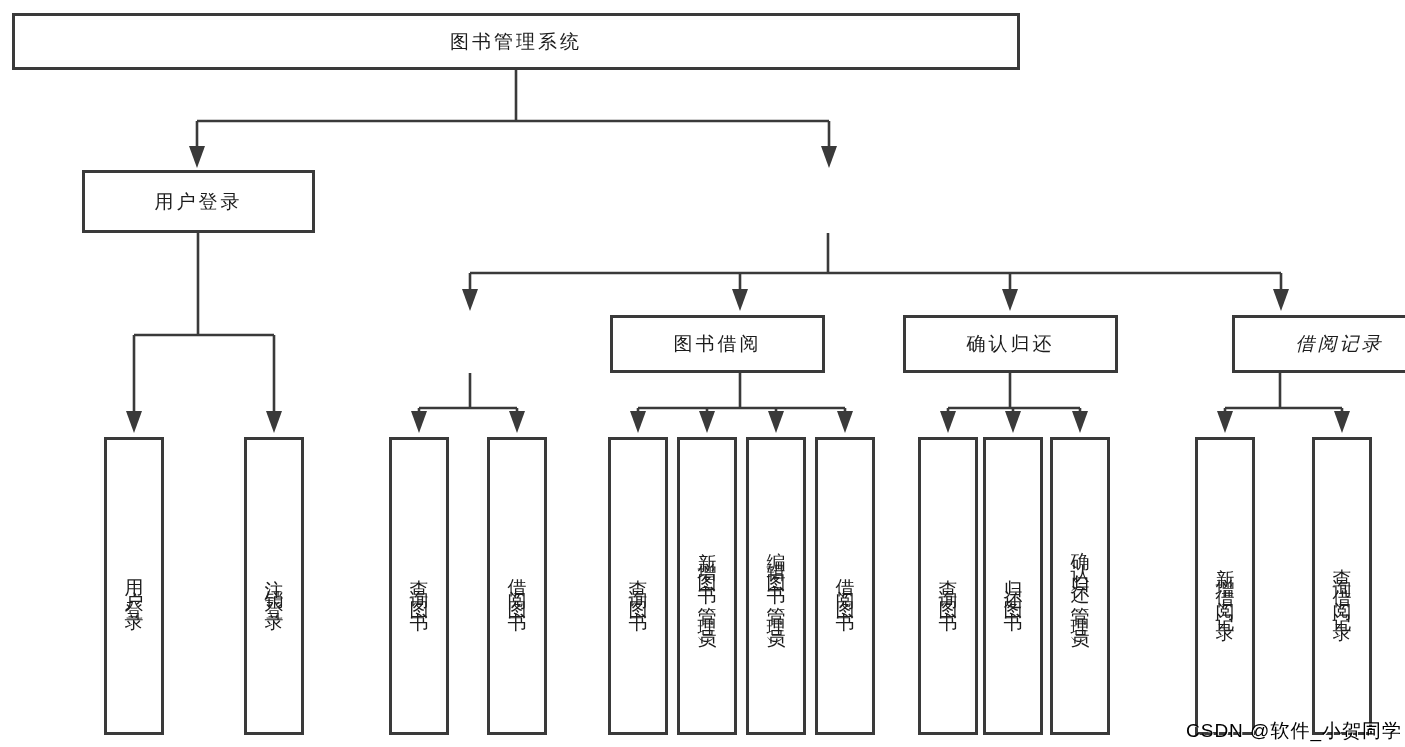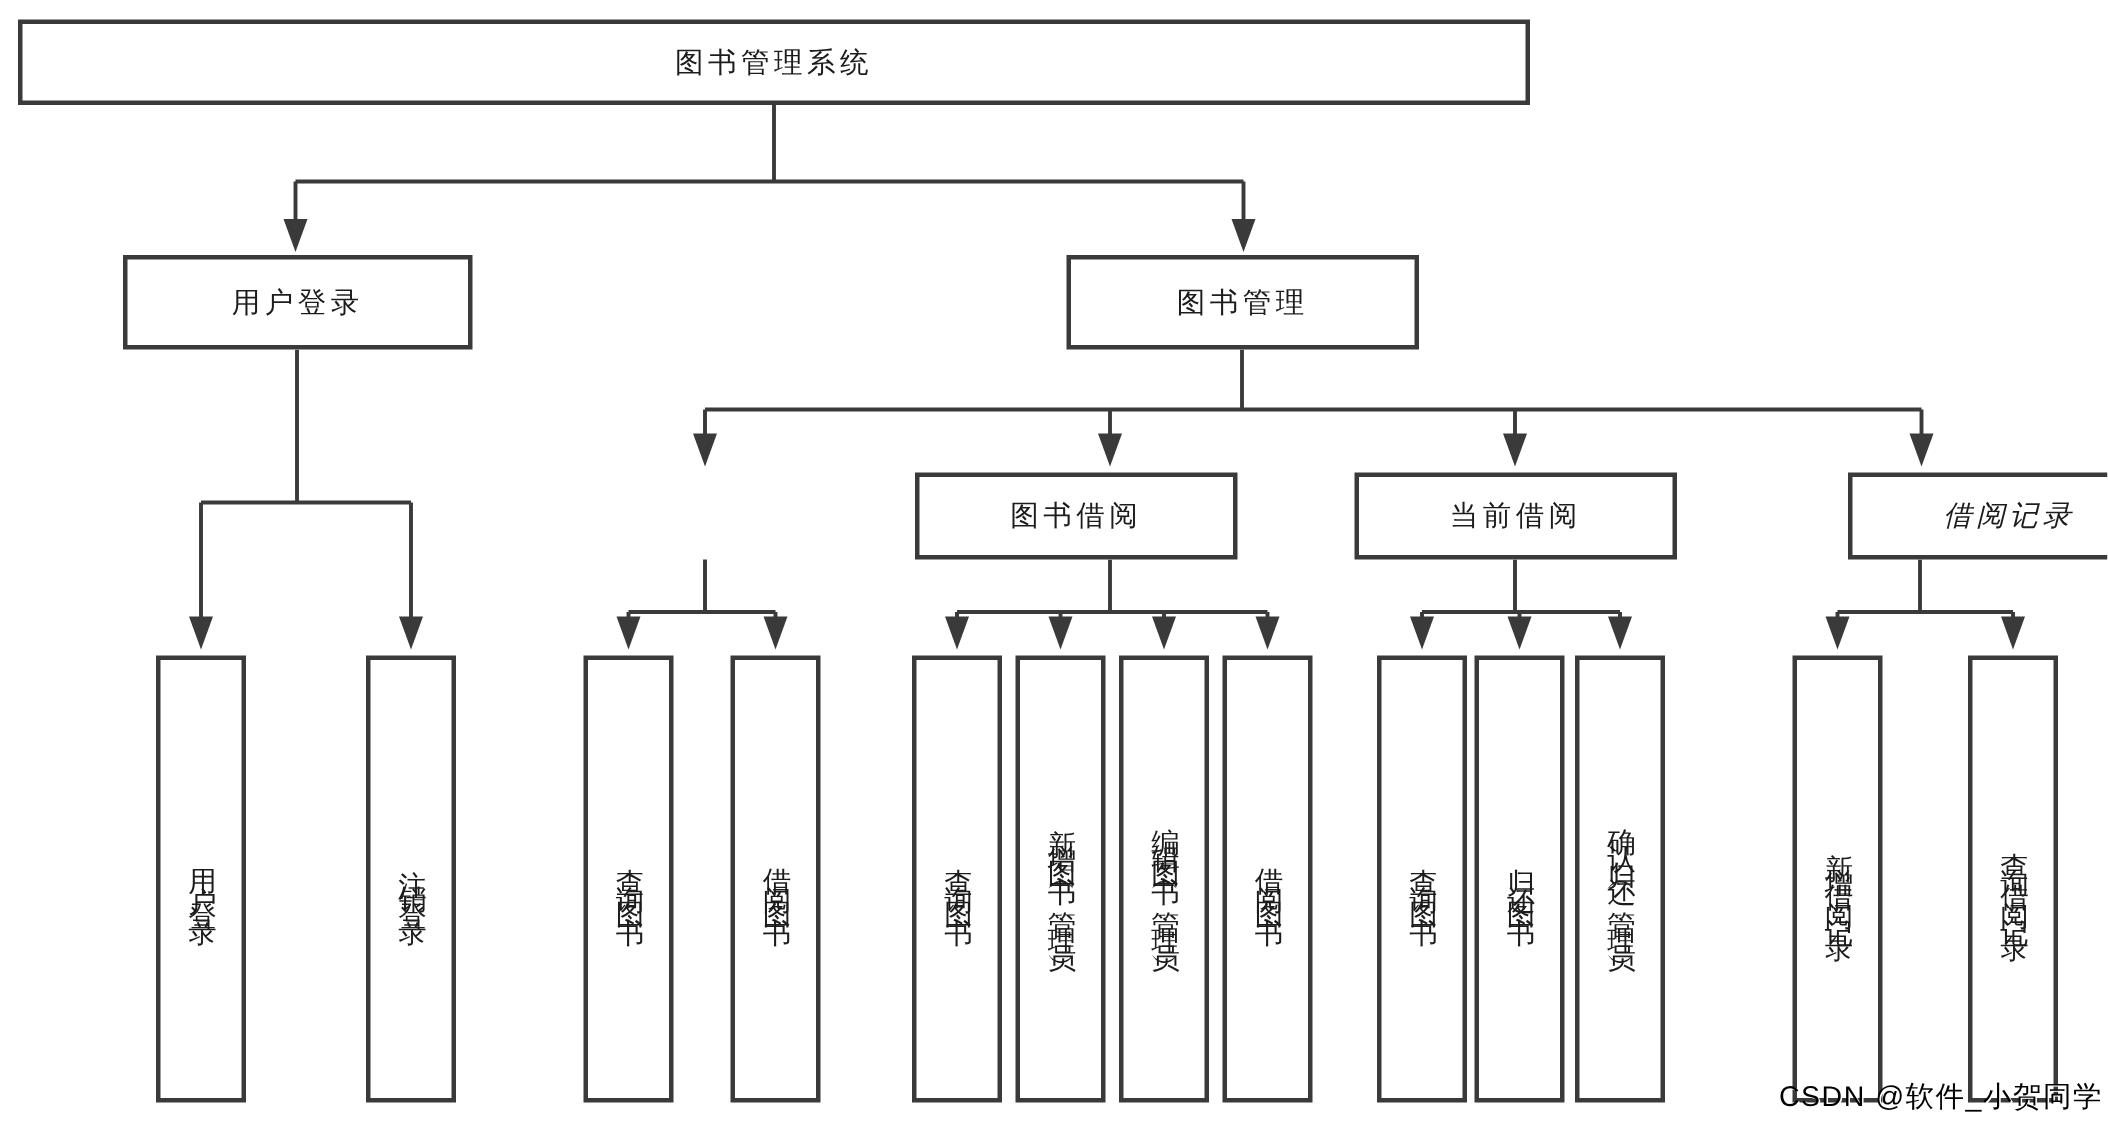--- a/index.html
+++ b/index.html
@@ -150,29 +150,26 @@
       <polygon points="1334,411 1350,411 1342,433"></polygon>
   </svg>
 
   <div class="node h-node root-node">
     <span>图书管理系统</span>
   </div>
 
   <div class="node h-node lvl2-a">
     <span>用户登录</span>
   </div>
-  <div class="node h-node lvl2-b">
-    <span>图书管理</span>
-  </div>
 
   <div class="node h-node lvl3 lvl3-1">
     <span>图书借阅</span>
   </div>
   <div class="node h-node lvl3 lvl3-2">
-    <span>当前借阅</span>
+    <span>确认归还</span>
   </div>
   <div class="node h-node lvl3 lvl3-3">
     <span>借阅记录</span>
   </div>
 
   <div class="node leaf leaf-1">用户登录</div>
   <div class="node leaf leaf-2">注销登录</div>
   <div class="node leaf leaf-3">查询图书</div>
   <div class="node leaf leaf-4">借阅图书</div>
   <div class="node leaf leaf-5">查询图书</div>

